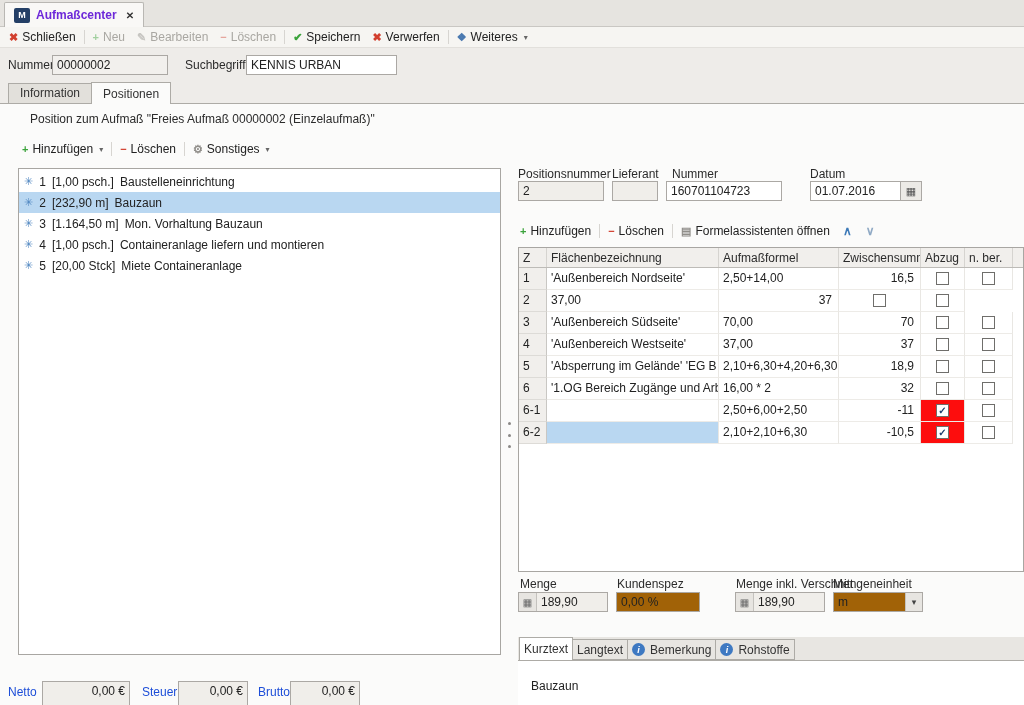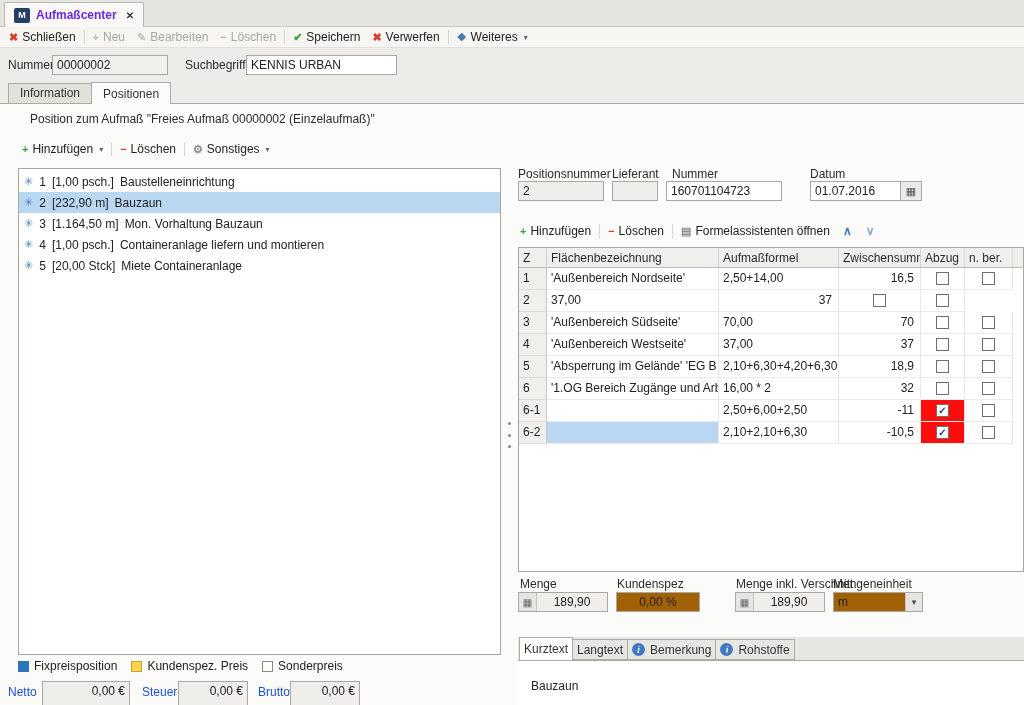--- a/index.html
+++ b/index.html
@@ -84,21 +84,21 @@
 .c-check{display:flex;align-items:center;justify-content:center;padding:0}
 .c-check.on{background:#fd0d0d}
 .c-fill{border:none}
 .cb{width:13px;height:13px;background:#fff;border:1px solid #6f6e6b;display:flex;align-items:center;justify-content:center;font-size:10px;font-weight:bold;color:#1d3e6e;line-height:1}
 .cell-sel{background:#b9d7f1}
 
 
 .q-label{position:absolute;top:473px;color:#2b2b2b;white-space:nowrap}
 .q-field{position:absolute;top:488px;height:20px;border:1px solid #aba8a4;display:flex;align-items:center;background:#a16207}
 .q-field.ro{background:#f0eeea}
-.q-val{flex:1;text-align:center;padding:0 4px}
+.q-val{flex:1;text-align:left;padding:0 4px}
 .q-val.left{text-align:left}
 .calc{width:18px;height:100%;background:#e7e5e1;border-right:1px solid #c4c2be;display:flex;align-items:center;justify-content:center;font-size:10px;color:#666}
 .combo-btn{width:17px;height:100%;background:#e7e5e1;border-left:1px solid #c4c2be;display:flex;align-items:center;justify-content:center;font-size:9px;color:#444}
 
 
 #text-tabs-strip{position:absolute;left:518px;top:533px;width:506px;height:23px;background:#e8e6e2;display:flex;align-items:flex-end;padding-left:1px}
 .ttab{height:21px;display:flex;align-items:center;gap:5px;padding:0 4px;background:#e8e6e2;border:1px solid #adaba6;margin-right:-1px;color:#333}
 .ttab.active{background:#fff;height:23px;border-bottom:none;z-index:2}
 .info-ic{width:13px;height:13px;border-radius:50%;background:#3e79c2;color:#fff;font-size:9px;font-weight:bold;font-style:italic;display:flex;align-items:center;justify-content:center}
 #text-content{position:absolute;left:518px;top:556px;width:506px;height:46px;background:#fff;border-top:1px solid #adaba6}
@@ -217,34 +217,20 @@
         <span class="ptext">Containeranlage liefern und montieren</span>
       </div>
       <div class="pitem">
         <span class="picon">✳</span>
         <span class="pnum">5</span>
         <span class="pqty">[20,00 Stck]</span>
         <span class="ptext">Miete Containeranlage</span>
       </div>
     </div>
 
-  <div id="legend">
-    <span class="legend-item">
-        <span class="sq blue"></span>
-        <span class="legend-label">Fixpreisposition</span>
-      </span>
-    <span class="legend-item">
-        <span class="sq yellow"></span>
-        <span class="legend-label">Kundenspez. Preis</span>
-      </span>
-    <span class="legend-item">
-        <span class="sq white"></span>
-        <span class="legend-label">Sonderpreis</span>
-      </span>
-  </div>
 
   <span class="tot-label" style="left:8px">Netto</span>
   <div class="tot-field" style="left:42px;width:88px">0,00 €</div>
   <span class="tot-label" style="left:142px">Steuer</span>
   <div class="tot-field" style="left:178px;width:70px">0,00 €</div>
   <span class="tot-label" style="left:258px">Brutto</span>
   <div class="tot-field" style="left:290px;width:70px">0,00 €</div>
 
   <div id="splitter">
       <i></i>

